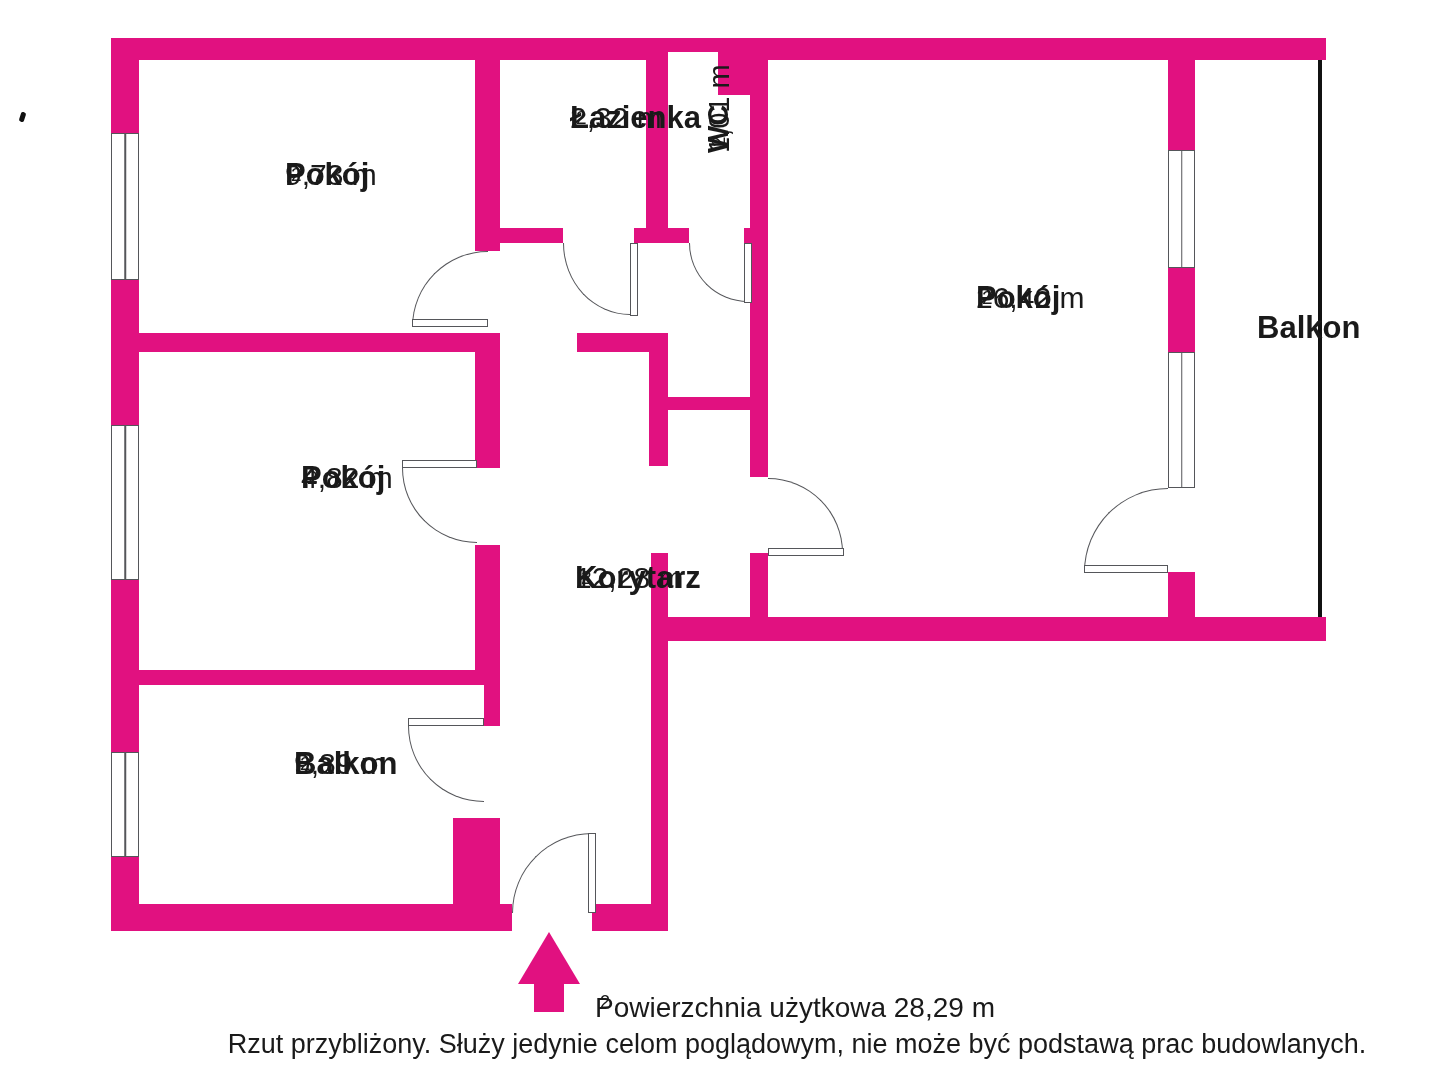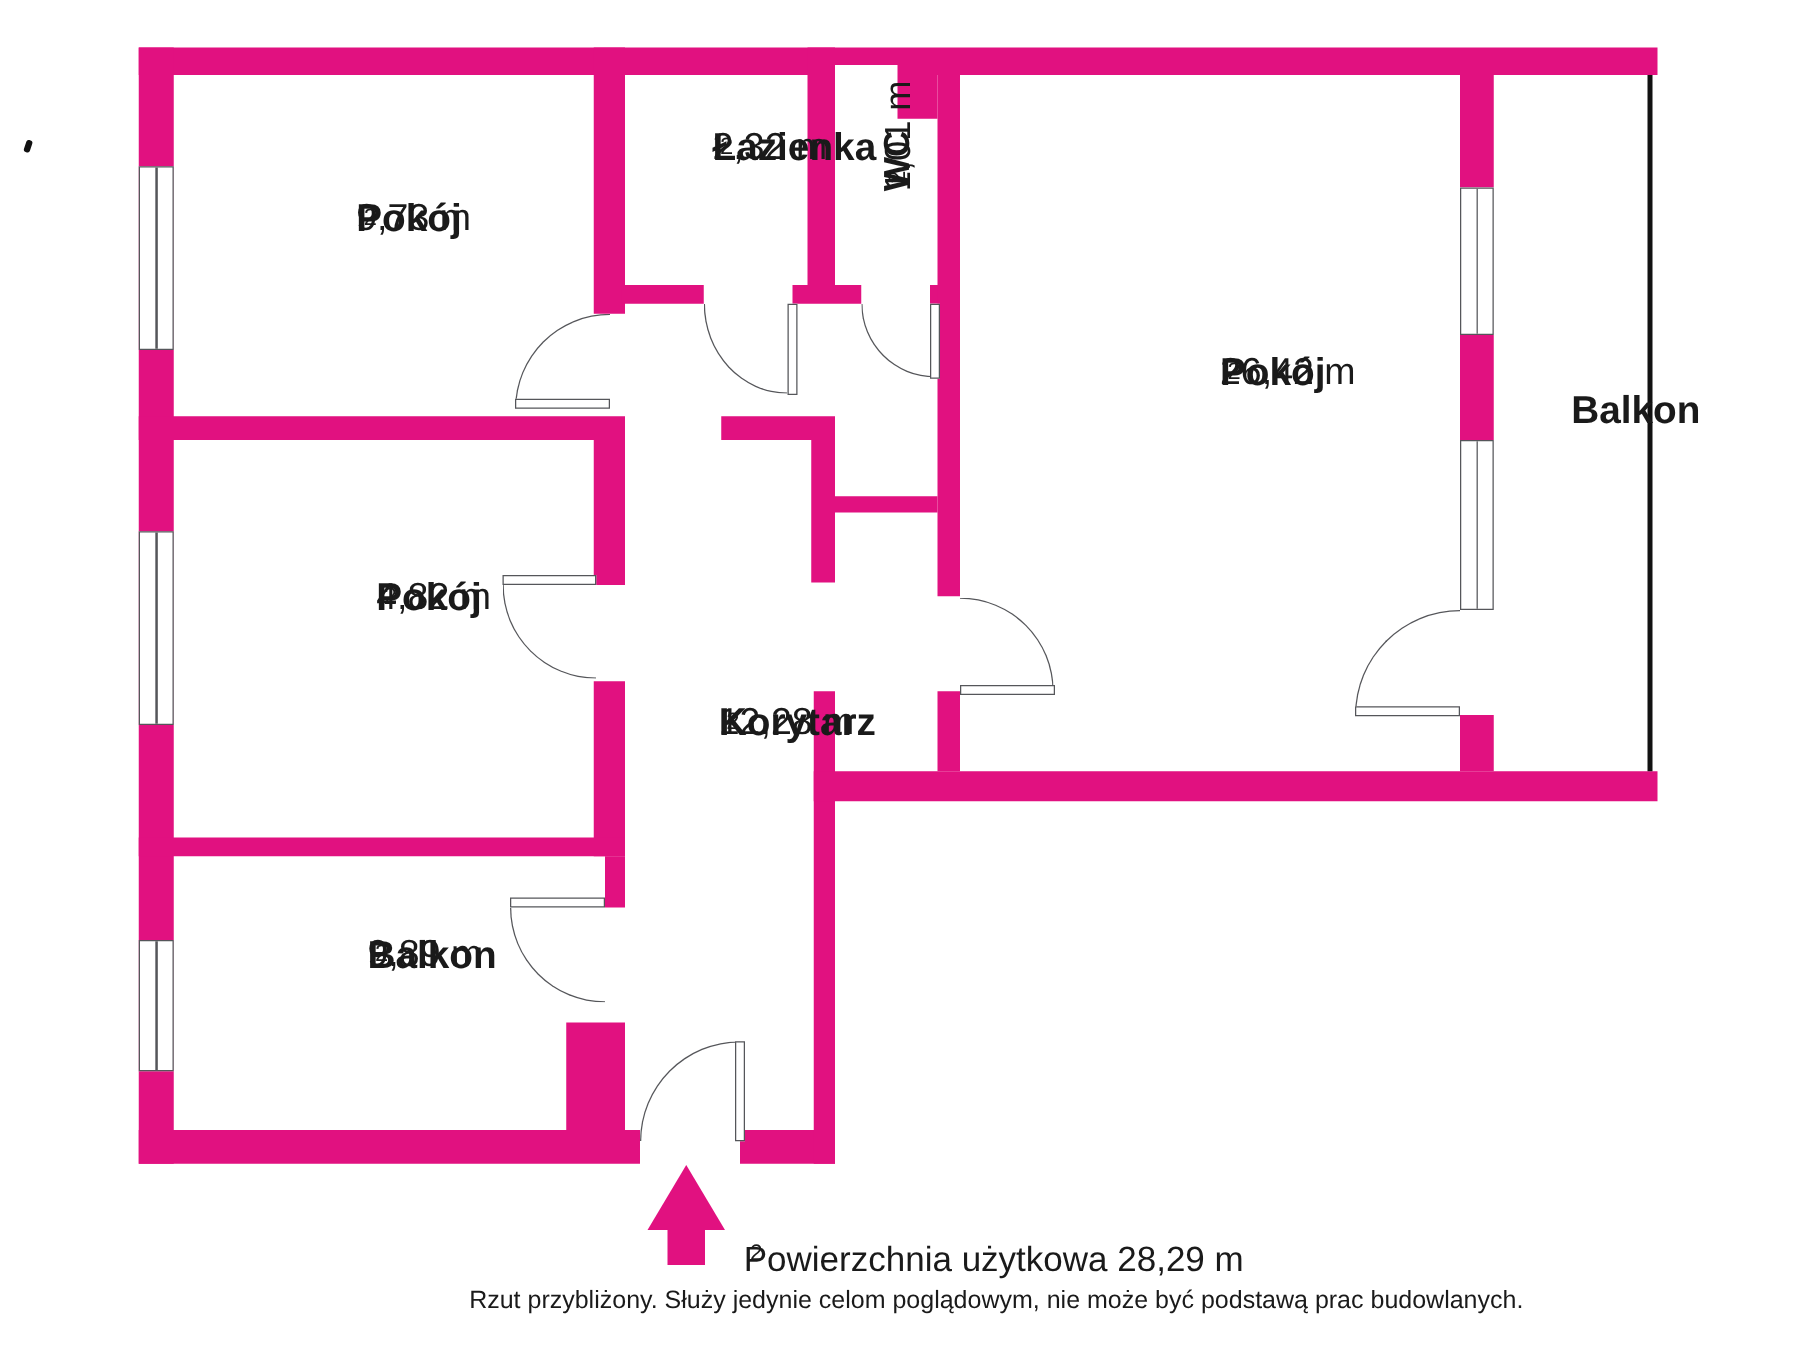--- a/index.html
+++ b/index.html
@@ -18,21 +18,21 @@
   .arc-bl{border-bottom-width:1.6px;border-left-width:1.6px;border-bottom-left-radius:100% 100%;}
   .room-label{transform:translateX(-50%);text-align:center;white-space:nowrap;}
   .rname{font-size:31px;font-weight:bold;line-height:40px;}
   .rarea{font-size:30px;font-weight:normal;line-height:40px;}
   .sup{font-size:19px;vertical-align:12px;margin-left:6px;}
   .rot{transform:translate(-50%,-50%) rotate(-90deg);text-align:center;white-space:nowrap;}
   .rot .rname{font-size:29px;line-height:34px;}
   .rot .rarea{font-size:29px;line-height:36px;}
   .footer1{font-size:28px;white-space:nowrap;}
   .footer1 .sup{font-size:18px;vertical-align:11px;margin-left:5px;}
-  .footer2{font-size:20px;white-space:nowrap;transform:translateX(-50%);}
+  .footer2{font-size:27px;white-space:nowrap;transform:translateX(-50%);}
   .tri{width:0;height:0;border-left:31px solid transparent;border-right:31px solid transparent;border-bottom:52px solid #e11180;background:transparent;}
   .stray{width:5px;height:10px;background:#111;border-radius:2px;transform:rotate(18deg);}
 </style>
 </head>
 <body>
 
 <div class="canvas">
 
   <div class="wall" style="left:111px;top:38px;width:1215px;height:22px;"></div>
   <div class="wall" style="left:111px;top:38px;width:28px;height:893px;"></div>

